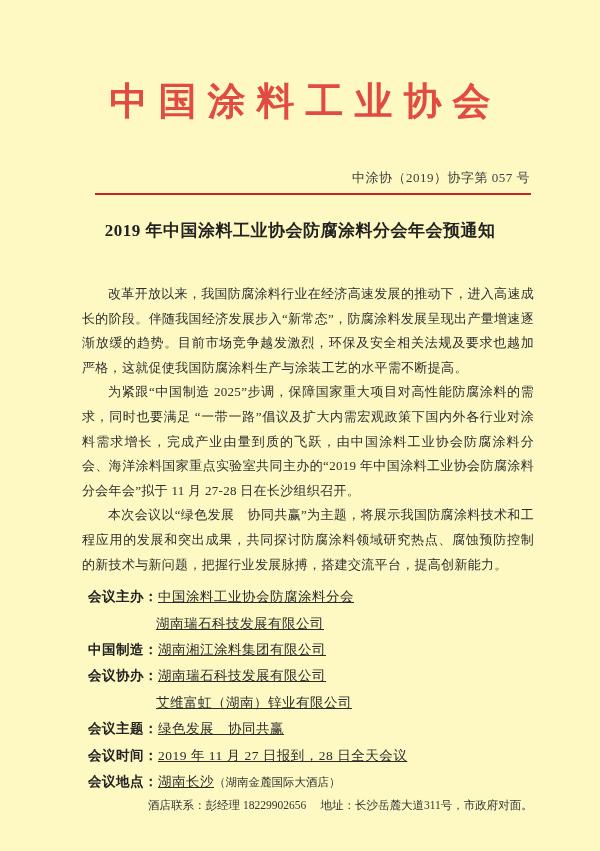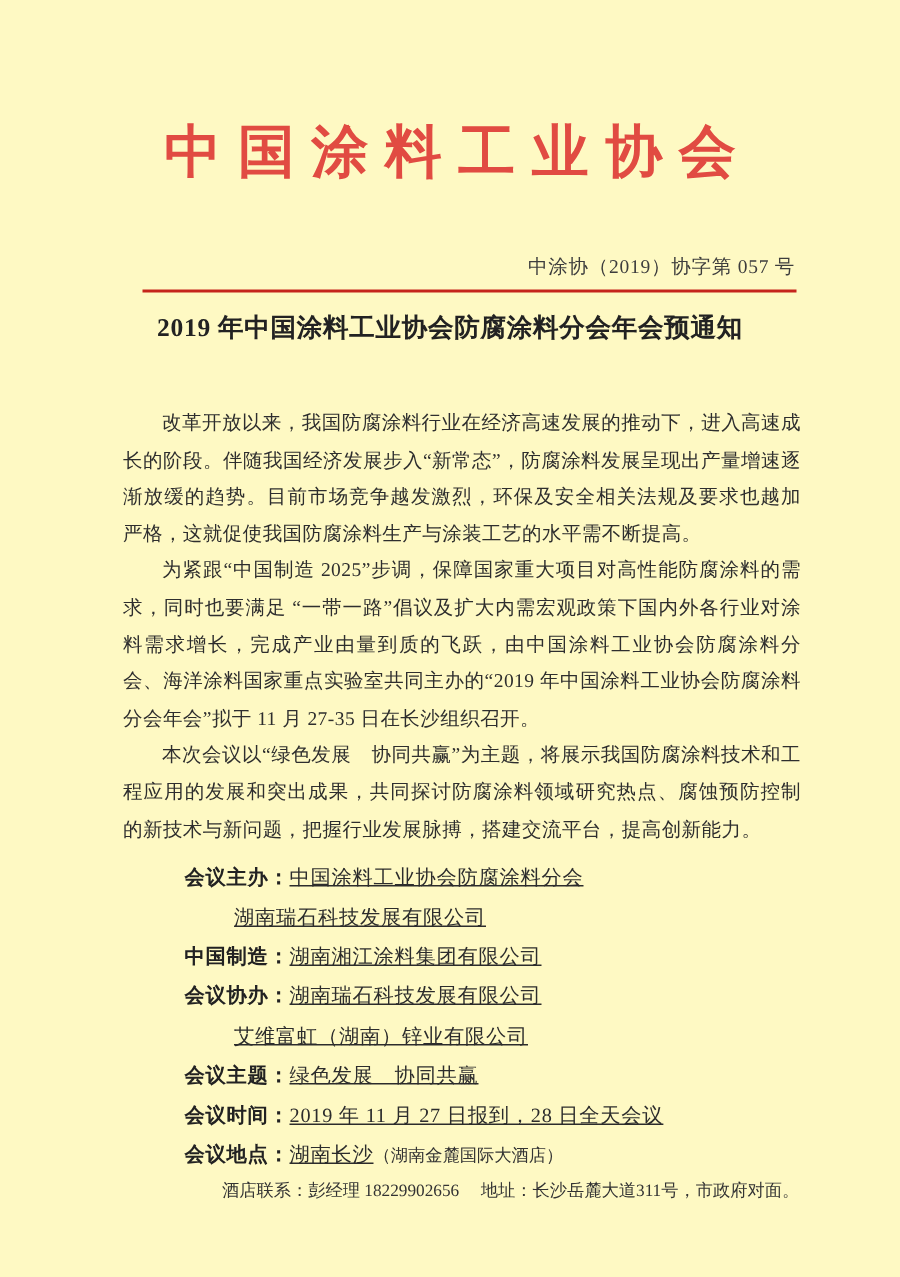--- a/index.html
+++ b/index.html
@@ -34,21 +34,21 @@
     letter-spacing: 0.5px;
     padding-left: 28px;
   }
   .red-rule {
     width: 436px;
     height: 2px;
     background: #c5251c;
     margin: 6px 0 0 95px;
   }
   .doc-title {
-    margin-top: 12px;
+    margin-top: 24px;
     text-align: center;
     font-size: 17px;
     font-weight: bold;
     color: #222222;
     letter-spacing: 0.5px;
   }
   .body-text {
     width: 452px;
     margin: 40px auto 0 82px;
     font-size: 13px;
@@ -67,21 +67,20 @@
     color: #2c2c2c;
   }
   .info-row {
     line-height: 26.4px;
     white-space: nowrap;
   }
   .info-label {
     font-weight: bold;
     color: #222222;
     letter-spacing: 0.5px;
-    margin-left: 35px;
   }
   .info-value {
     letter-spacing: 0.5px;
     text-decoration: underline;
   }
   .info-row.indent {
     padding-left: 68px;
   }
   .info-note {
     font-size: 11.5px;
@@ -103,21 +102,21 @@
   <div class="letterhead">中国涂料工业协会</div>
 
   <div class="doc-number-row">中涂协（2019）协字第 057 号</div>
 
   <div class="red-rule"></div>
 
   <div class="doc-title">2019 年中国涂料工业协会防腐涂料分会年会预通知</div>
 
   <div class="body-text">
     <p>改革开放以来，我国防腐涂料行业在经济高速发展的推动下，进入高速成长的阶段。伴随我国经济发展步入“新常态”，防腐涂料发展呈现出产量增速逐渐放缓的趋势。目前市场竞争越发激烈，环保及安全相关法规及要求也越加严格，这就促使我国防腐涂料生产与涂装工艺的水平需不断提高。</p>
-    <p>为紧跟“中国制造 2025”步调，保障国家重大项目对高性能防腐涂料的需求，同时也要满足 “一带一路”倡议及扩大内需宏观政策下国内外各行业对涂料需求增长，完成产业由量到质的飞跃，由中国涂料工业协会防腐涂料分会、海洋涂料国家重点实验室共同主办的“2019 年中国涂料工业协会防腐涂料分会年会”拟于 11 月 27-35 日在长沙组织召开。</p>
+    <p>为紧跟“中国制造 2025”步调，保障国家重大项目对高性能防腐涂料的需求，同时也要满足 “一带一路”倡议及扩大内需宏观政策下国内外各行业对涂料需求增长，完成产业由量到质的飞跃，由中国涂料工业协会防腐涂料分会、海洋涂料国家重点实验室共同主办的“2019 年中国涂料工业协会防腐涂料分会年会”拟于 11 月 27-28 日在长沙组织召开。</p>
     <p>本次会议以“绿色发展　协同共赢”为主题，将展示我国防腐涂料技术和工程应用的发展和突出成果，共同探讨防腐涂料领域研究热点、腐蚀预防控制的新技术与新问题，把握行业发展脉搏，搭建交流平台，提高创新能力。</p>
   </div>
 
   <div class="info-block">
 
     <div class="info-row">
       <span class="info-label">会议主办：</span><span class="info-value">中国涂料工业协会防腐涂料分会</span>
     </div>
 
     <div class="info-row indent">

